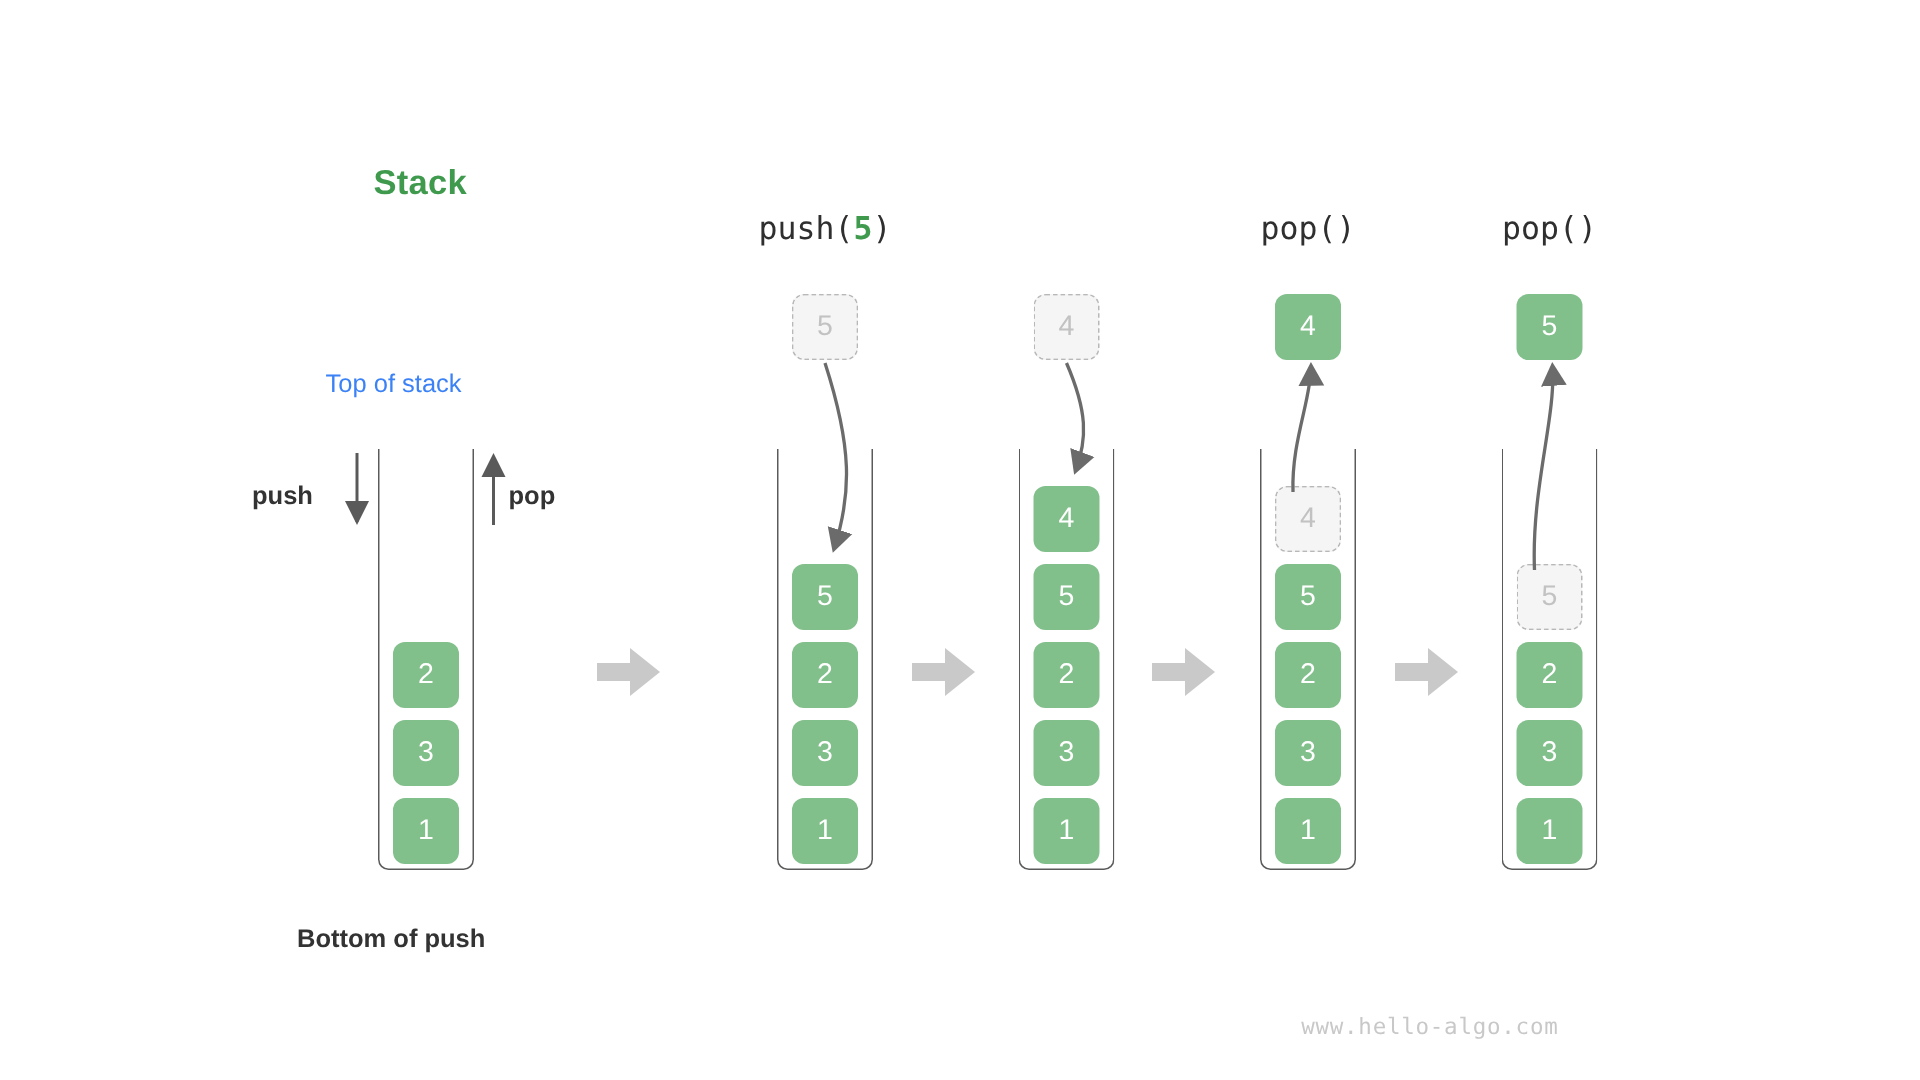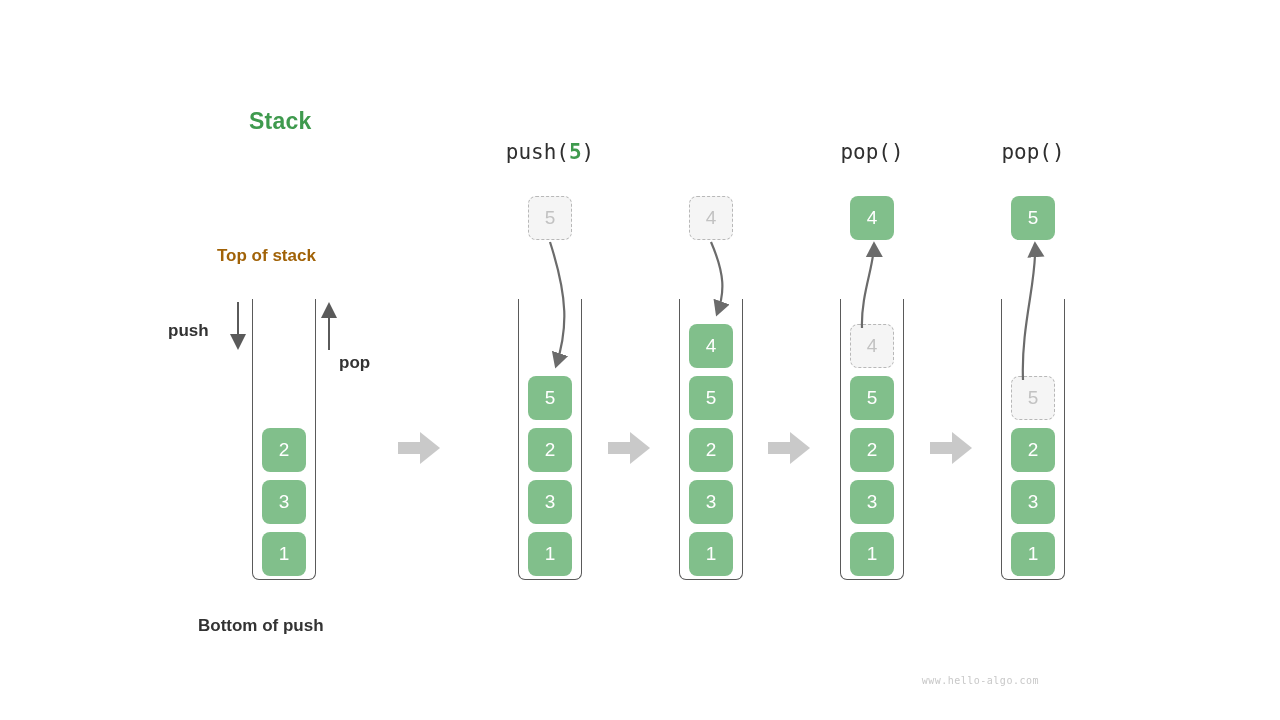--- a/index.html
+++ b/index.html
@@ -33,22 +33,22 @@
     color: #3f9a4e;
     letter-spacing: 0.2px;
     white-space: nowrap;
   }
 
   .lbl-top {
     position: absolute;
     left: 217px;
     top: 246px;
     font-size: 17px;
-    font-weight: bold;
-    color: #a16207;
+    font-weight: normal;
+    color: #3b82f6;
     white-space: nowrap;
     text-align: center;
   }
 
   .lbl-bottom {
     position: absolute;
     left: 198px;
     top: 616px;
     font-size: 17px;
     font-weight: bold;
@@ -68,41 +68,40 @@
   }
 
   .lbl-pop {
     position: absolute;
     left: 339px;
     top: 321px;
     font-size: 17px;
     font-weight: bold;
     color: #333333;
     white-space: nowrap;
-    margin-top: 32px;
   }
 
   .op-title {
     position: absolute;
     top: 140px;
     width: 200px;
     text-align: center;
     font-family: "DejaVu Sans Mono", "Liberation Mono", monospace;
     font-size: 21px;
     color: #2f2f2f;
     white-space: nowrap;
   }
   .op-title .arg { color: #3f9a4e; font-weight: bold; }
 
   .watermark {
     position: absolute;
     right: 24px;
     top: 675px;
     font-family: "DejaVu Sans Mono", "Liberation Mono", monospace;
-    font-size: 10px;
+    font-size: 15px;
     color: #c8c8c8;
     letter-spacing: 0.5px;
     white-space: nowrap;
   }
 
   
   .stack-col {
     position: absolute;
     width: 64px;
   }

